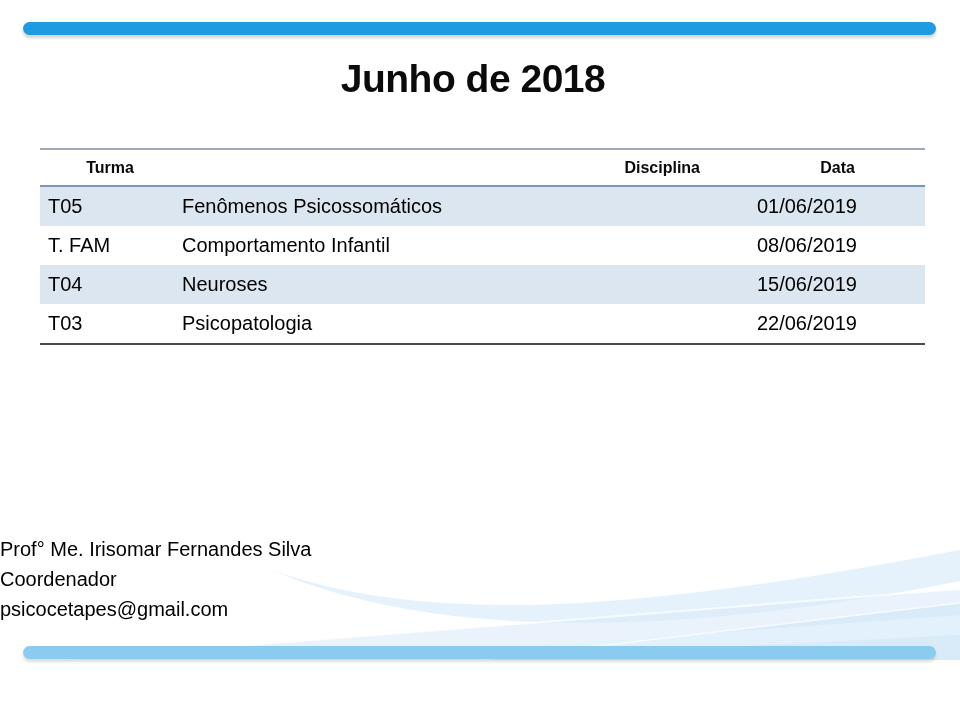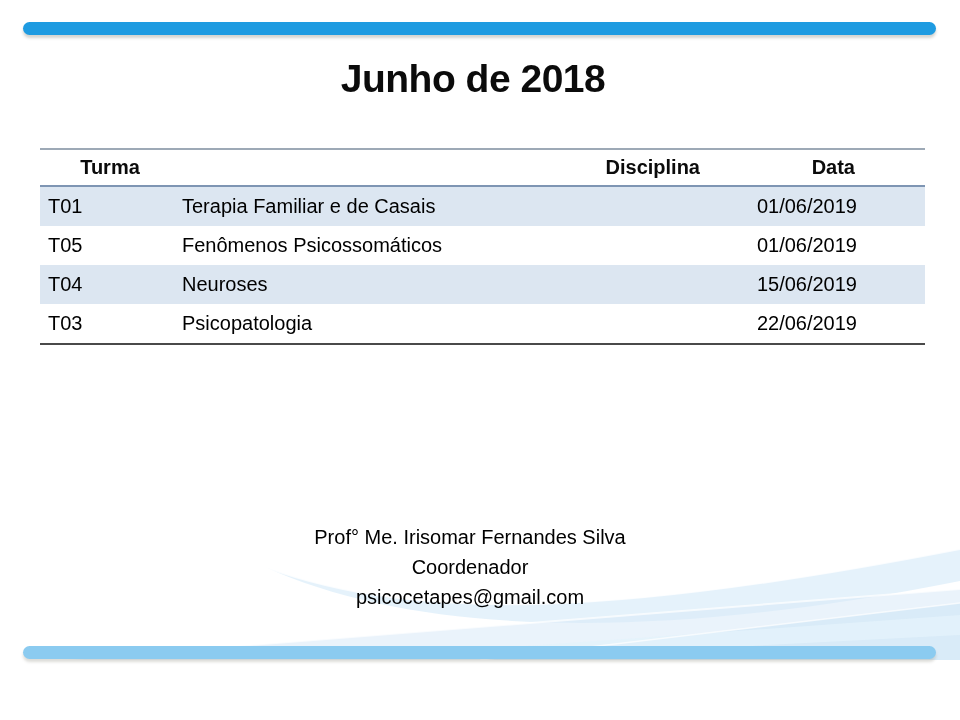--- a/index.html
+++ b/index.html
@@ -40,39 +40,39 @@
   
   table.schedule{
     position:absolute;left:40px;top:148px;width:885px;
     border-collapse:collapse;table-layout:fixed;z-index:2;
     border-bottom:2px solid #4a4a4a;
   }
   table.schedule col.c1{width:140px;}
   table.schedule col.c2{width:520px;}
   table.schedule col.c3{width:225px;}
   table.schedule th{
-    height:35px;font-size:20px;font-weight:bold;background:#ffffff;
+    height:35px;font-size:16px;font-weight:bold;background:#ffffff;
     border-top:2px solid #9da9b6;border-bottom:2px solid #7e95b3;
     padding:0;vertical-align:middle;
   }
   table.schedule th.h1{text-align:center;}
   table.schedule th.h2{text-align:right;}
   table.schedule th.h3{text-align:right;padding-right:70px;}
   table.schedule td{
     height:39px;font-size:20px;padding:0;vertical-align:middle;color:#000;
   }
   table.schedule td.c1{padding-left:8px;}
   table.schedule td.c2{padding-left:2px;}
   table.schedule td.c3{text-align:right;padding-right:68px;}
   table.schedule tbody tr:nth-child(odd){background:#dce6f1;}
   table.schedule tbody tr:nth-child(even){background:#ffffff;}
 
   
   .footer{
-    position:absolute;left:0;top:522px;width:940px;text-align:center;
+    position:absolute;left:0;top:534px;width:940px;
     font-size:20px;line-height:30px;color:#000;z-index:2;
   }
 
   
   .swoosh{position:absolute;left:0;top:545px;z-index:1;}
 </style>
 </head>
 <body>
 
 <div class="slide">
@@ -90,28 +90,28 @@
       </colgroup>
     <thead>
       <tr>
         <th class="h1">Turma</th>
         <th class="h2">Disciplina</th>
         <th class="h3">Data</th>
       </tr>
     </thead>
     <tbody>
       <tr>
-        <td class="c1">T01</td>
-        <td class="c2">Terapia Familiar e de Casais</td>
+        <td class="c1">T05</td>
+        <td class="c2">Fenômenos Psicossomáticos</td>
         <td class="c3">01/06/2019</td>
       </tr>
       <tr>
-        <td class="c1">T05</td>
-        <td class="c2">Fenômenos Psicossomáticos</td>
-        <td class="c3">01/06/2019</td>
+        <td class="c1">T. FAM</td>
+        <td class="c2">Comportamento Infantil</td>
+        <td class="c3">08/06/2019</td>
       </tr>
       <tr>
         <td class="c1">T04</td>
         <td class="c2">Neuroses</td>
         <td class="c3">15/06/2019</td>
       </tr>
       <tr>
         <td class="c1">T03</td>
         <td class="c2">Psicopatologia</td>
         <td class="c3">22/06/2019</td>

